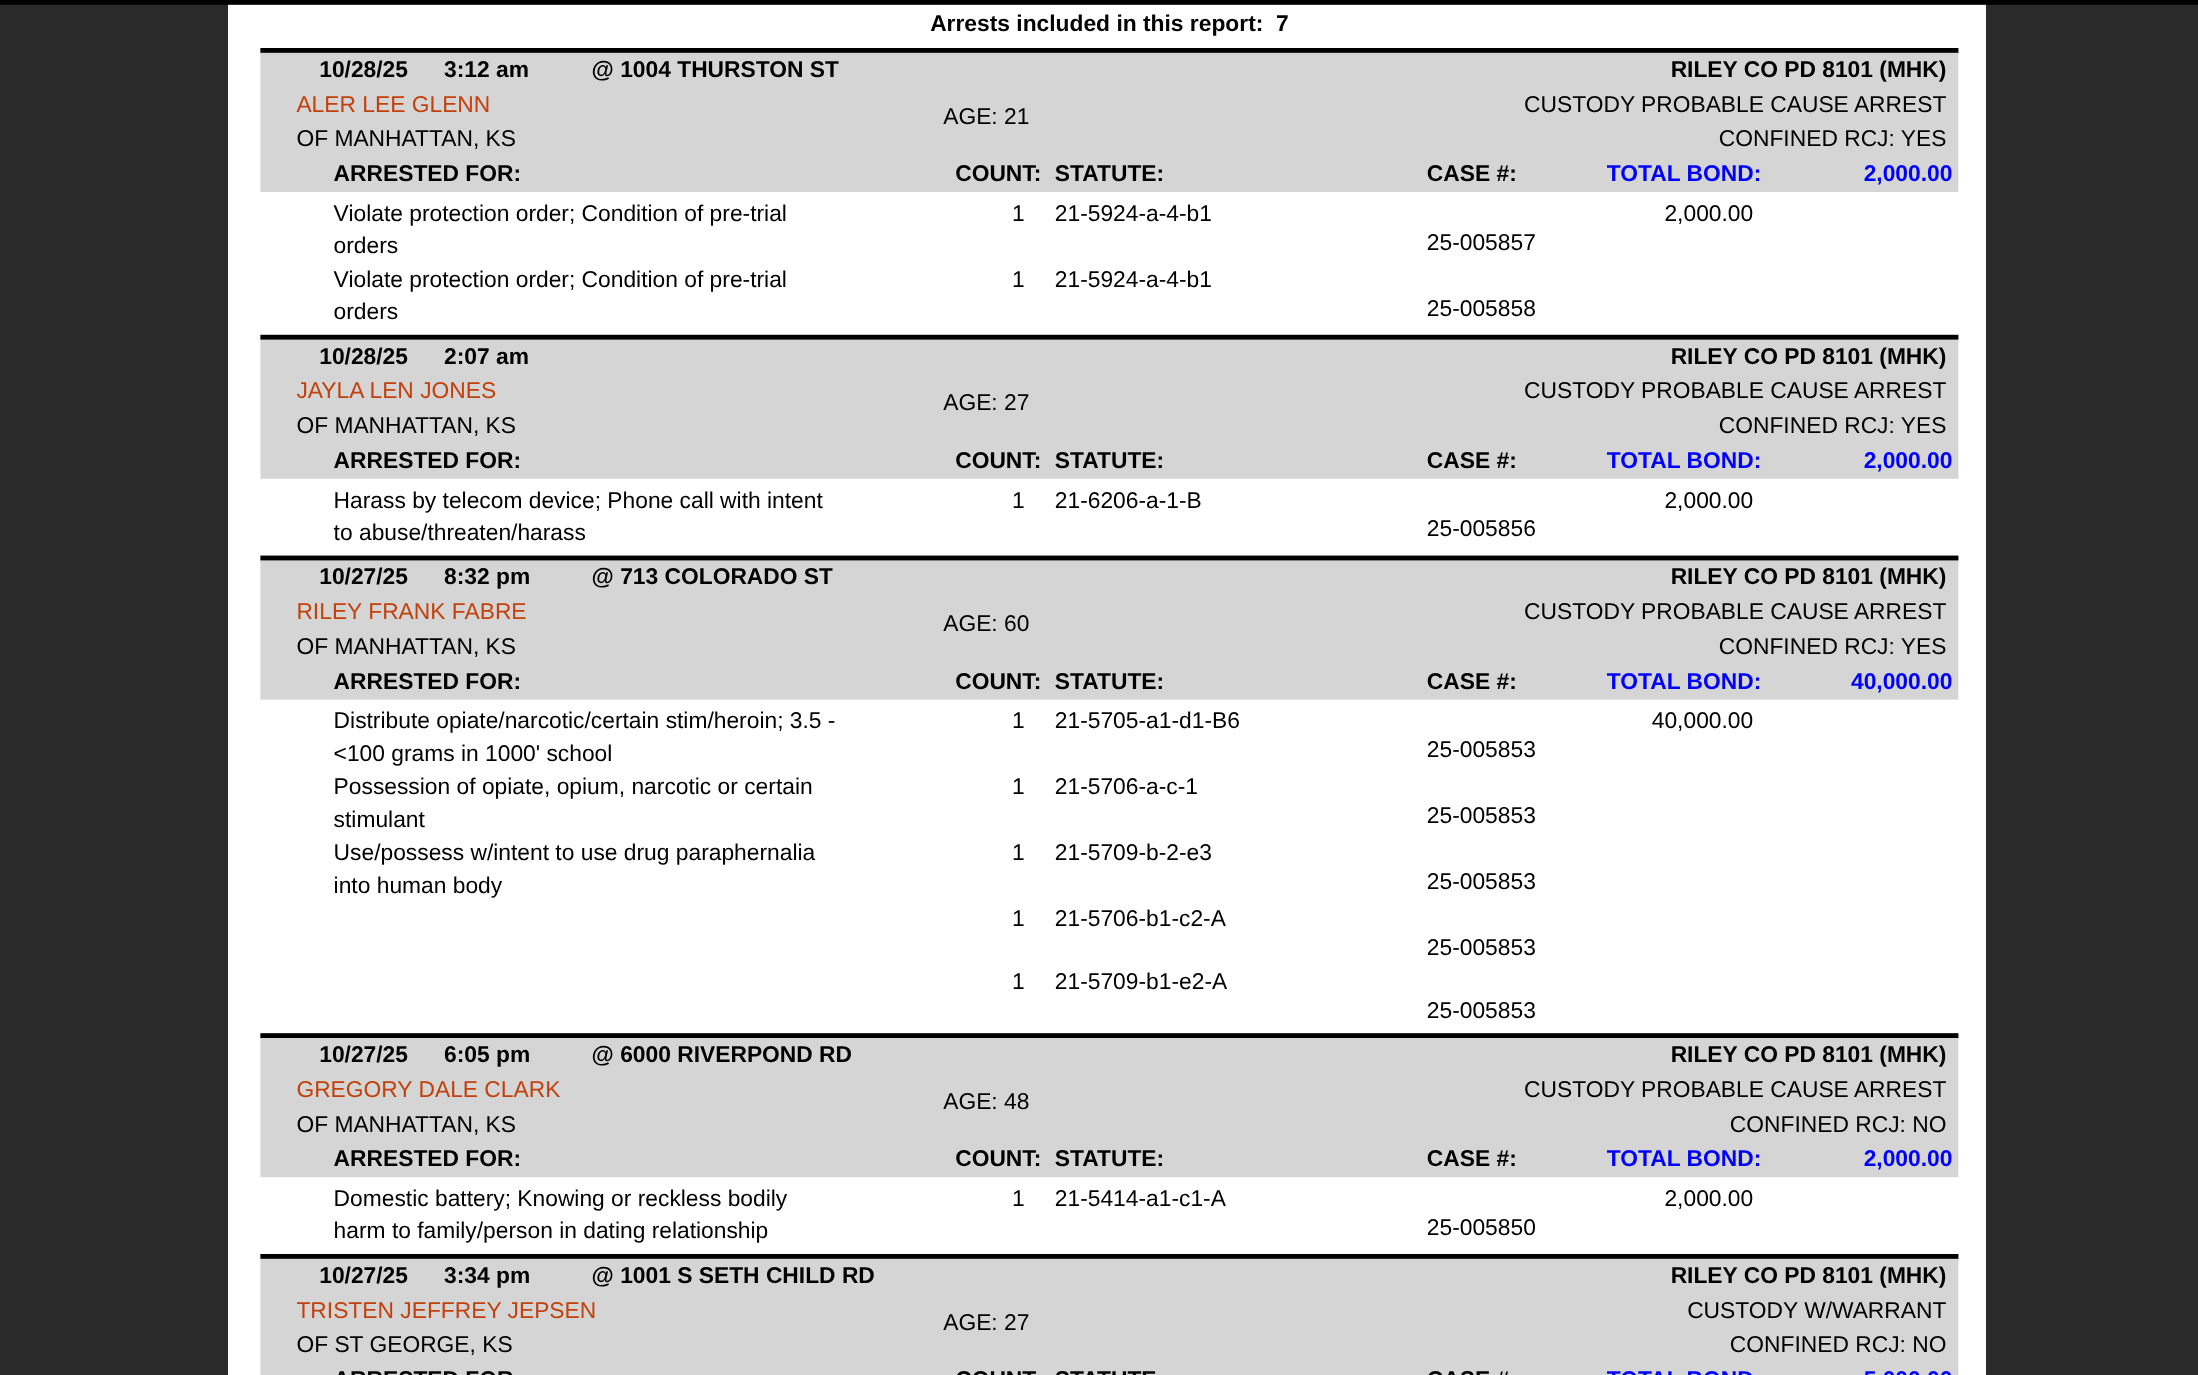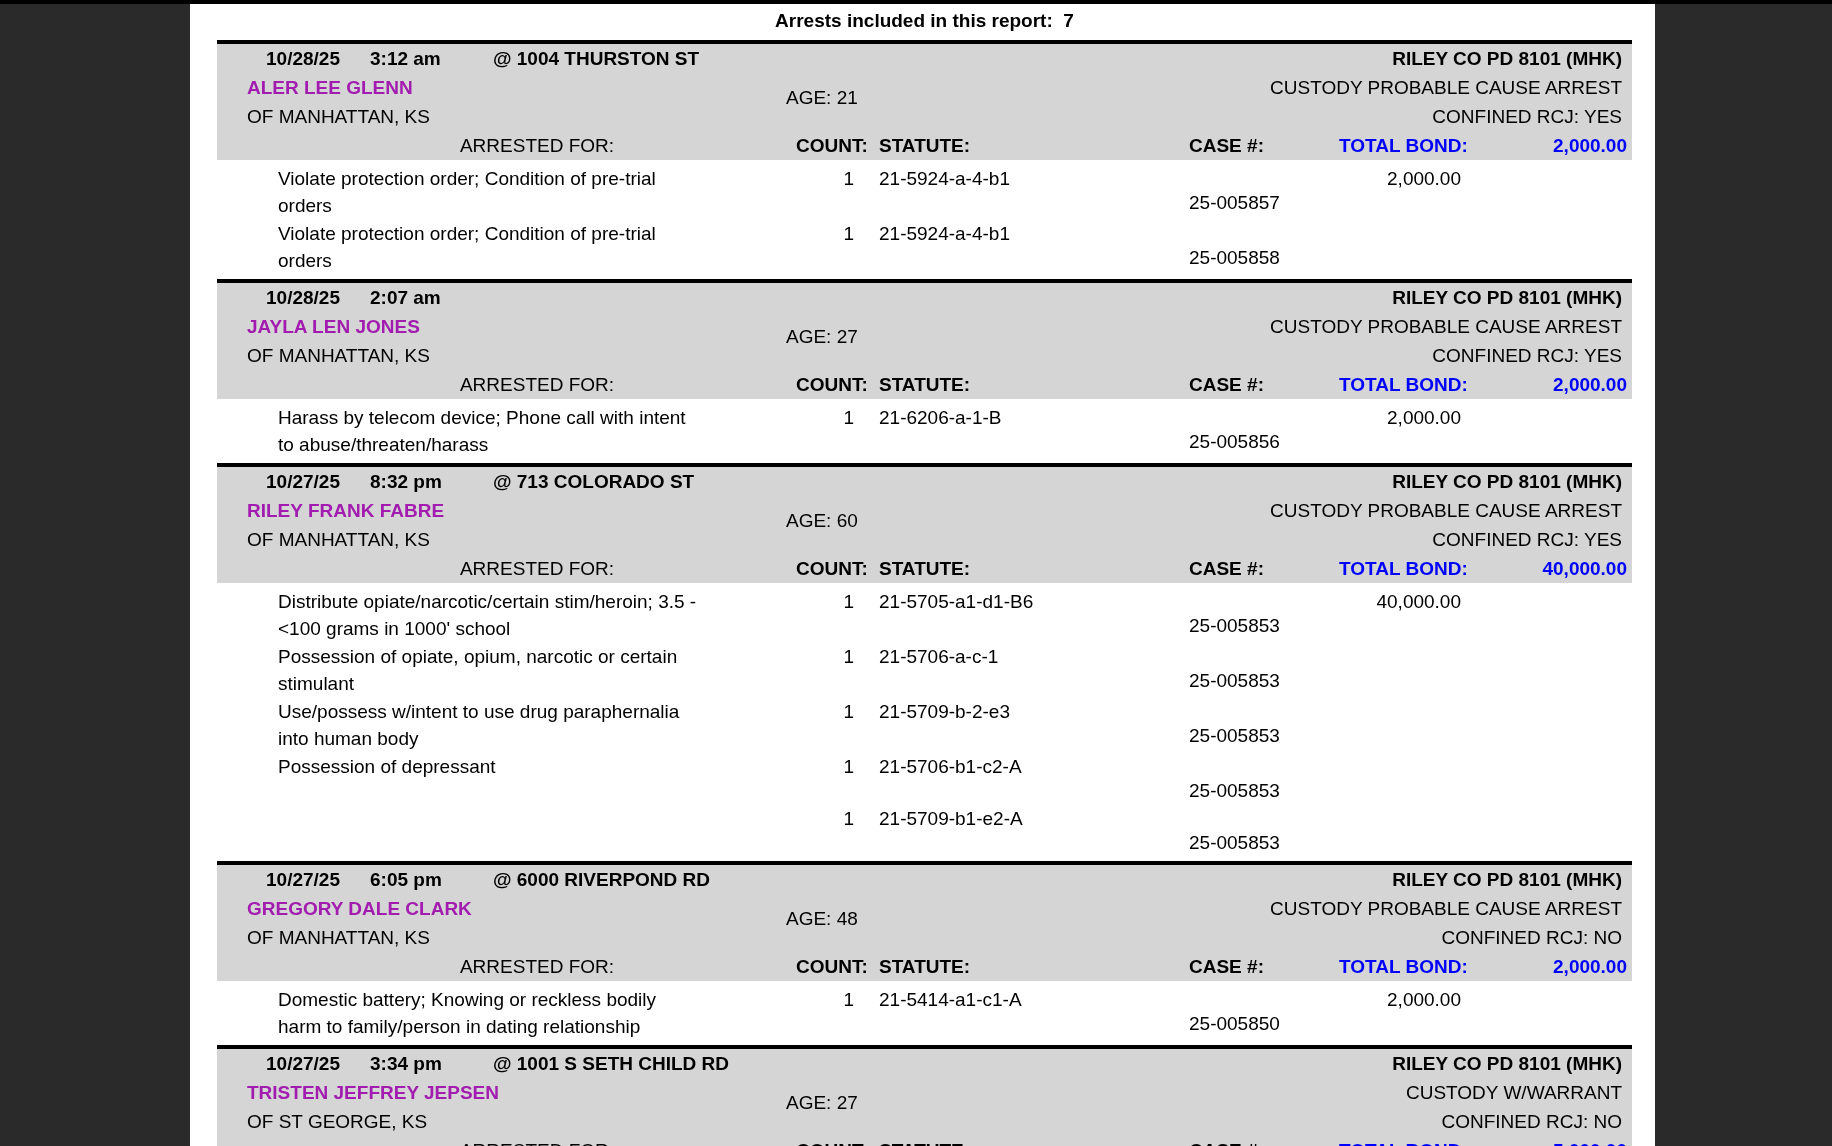--- a/index.html
+++ b/index.html
@@ -18,36 +18,36 @@
     margin:11px 0 9px 0;height:20px;line-height:20px;
   }
   .arrest-block{width:1415px;}
   .gray-header{
     background:#d5d5d5;border-top:4px solid #000;
     padding-right:5px;box-sizing:border-box;width:1415px;
   }
   .g-row{position:relative;height:29px;line-height:29px;white-space:nowrap;}
   .g-abs{position:absolute;top:0;}
   .f-bold{font-weight:bold;}
-  .f-red{color:#a21caf;font-weight:bold;}
+  .f-red{color:#c2410c;font-weight:normal;}
   .f-blue{color:#0000ff;font-weight:bold;}
   .p-date{left:49px;font-weight:bold;}
   .p-time{left:153px;font-weight:bold;}
   .p-addr{left:276px;font-weight:bold;max-width:505px;overflow:hidden;}
   .p-right{right:5px;}
   .p-name{left:30px;}
   .p-age{left:569px;margin-top:10px;}
   .p-of{left:30px;}
   .grid-row{
     display:grid;
     grid-template-columns:61px 518px 58px 25px 310px 150px 122px 166px;
     align-items:start;
   }
   .g-row.grid-row{white-space:normal;}
-  .h-arrested{grid-column:2;font-weight:normal;text-align:center;}
+  .h-arrested{grid-column:2;font-weight:bold;}
   .h-count{grid-column:3;text-align:right;font-weight:bold;white-space:nowrap;}
   .h-statute{grid-column:5;font-weight:bold;}
   .h-case{grid-column:6;font-weight:bold;}
   .h-totalbond{grid-column:7;text-align:right;white-space:nowrap;}
   .h-totalamt{grid-column:8;text-align:right;white-space:nowrap;}
   .charges{padding:5px 5px 4px 0;}
   .charge-row{line-height:27px;margin-bottom:1px;}
   .c-desc{grid-column:2;white-space:pre-wrap;}
   .c-count{grid-column:3;text-align:right;}
   .c-statute{grid-column:5;}
@@ -197,21 +197,20 @@
   <div class="charge-row grid-row">
     <span class="c-desc">Use/possess w/intent to use drug paraphernalia
 into human body</span>
     <span class="c-count">1</span>
     <span class="c-statute">21-5709-b-2-e3</span>
     <span class="c-case">25-005853</span>
     <span class="c-bond"></span>
   </div>
 
   <div class="charge-row grid-row">
-    <span class="c-desc">Possession of depressant</span>
     <span class="c-count">1</span>
     <span class="c-statute">21-5706-b1-c2-A</span>
     <span class="c-case">25-005853</span>
     <span class="c-bond"></span>
   </div>
 
   <div class="charge-row grid-row">
     <span class="c-count">1</span>
     <span class="c-statute">21-5709-b1-e2-A</span>
     <span class="c-case">25-005853</span>

